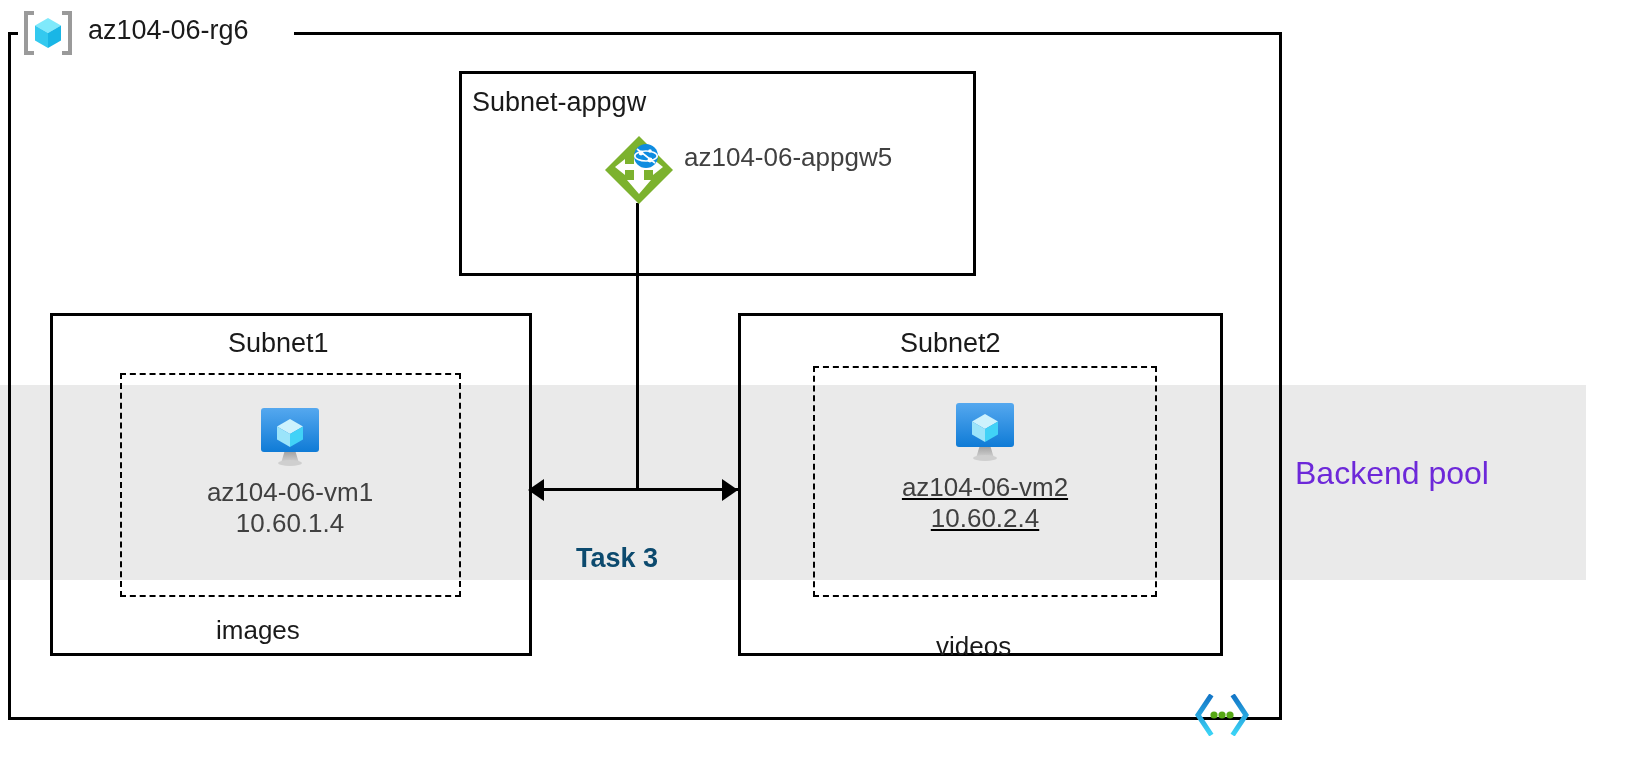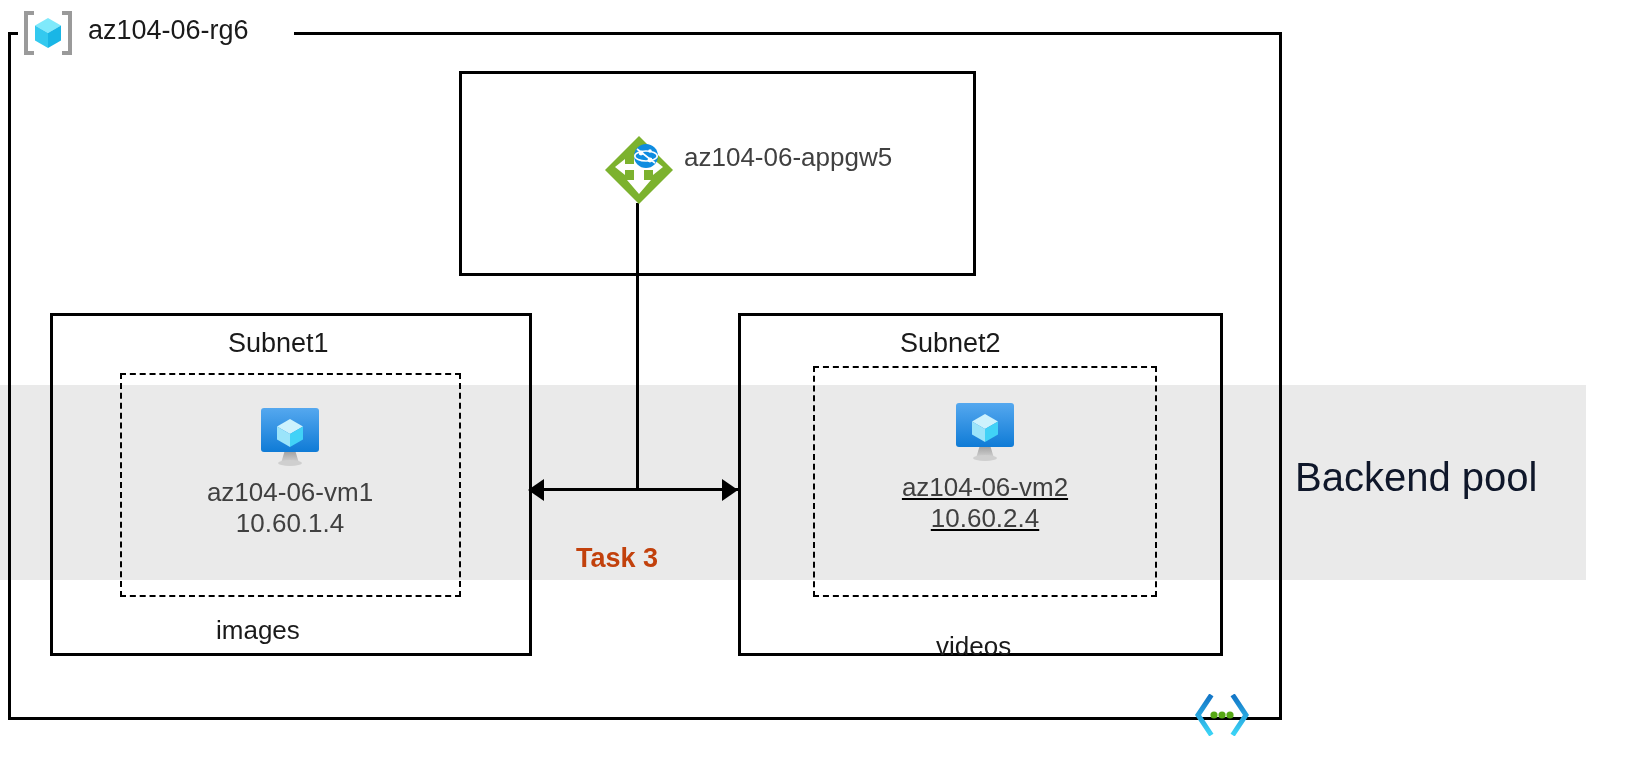--- a/index.html
+++ b/index.html
@@ -26,22 +26,22 @@
     left: 0px;
     top: 385px;
     width: 1586px;
     height: 195px;
     background: #eaeaea;
     z-index: 1;
   }
   #backend-label {
     left: 1295px;
     top: 455px;
-    font-size: 40px;
-    color: #0f172a;
+    font-size: 32px;
+    color: #6d28d9;
     white-space: nowrap;
     z-index: 6;
   }
 
   
   #rg-frame {
     left: 8px;
     top: 32px;
     width: 1274px;
     height: 688px;
@@ -163,21 +163,21 @@
     width: 0; height: 0;
     border-top: 11px solid transparent;
     border-bottom: 11px solid transparent;
     border-left: 16px solid #000000;
     z-index: 6;
   }
   #task3-label {
     left: 576px; top: 543px;
     font-size: 27px;
     font-weight: bold;
-    color: #c2410c;
+    color: #0c4a6e;
     white-space: nowrap;
     z-index: 7;
   }
 
   
   #code-icon { left: 1194px; top: 694px; width: 56px; height: 42px; z-index: 8; }
 </style>
 </head>
 <body>
 
@@ -194,20 +194,21 @@
       <path d="M12 3 L4 3 L4 43 L12 43" fill="none" stroke="#9a9a9a" stroke-width="4"></path>
       <path d="M40 3 L48 3 L48 43 L40 43" fill="none" stroke="#9a9a9a" stroke-width="4"></path>
       <polygon points="26,8 39,15.5 26,23 13,15.5" fill="#7fe9fb"></polygon>
       <polygon points="13,15.5 26,23 26,38 13,30.5" fill="#33c9ef"></polygon>
       <polygon points="39,15.5 26,23 26,38 39,30.5" fill="#19b6e6"></polygon>
     </svg>
   </div>
   <div id="rg-title" class="abs">az104-06-rg6</div>
 
   <div id="subnet-appgw-box" class="abs subnet-box"></div>
+  <div id="subnet-appgw-title" class="abs subnet-title">Subnet-appgw</div>
 
   <div id="appgw-icon" class="abs">
     <svg viewBox="0 0 72 72" width="72" height="72" xmlns="http://www.w3.org/2000/svg">
       <polygon points="36,2 70,36 36,70 2,36" fill="#7cb22e"></polygon>
 
       <path d="M22 30 L22 25 L12 33 L22 41 L22 36 L32 36 L32 30 Z" fill="#ffffff"></path>
 
       <path d="M50 30 L50 25 L60 33 L50 41 L50 36 L40 36 L40 30 Z" fill="#ffffff"></path>
 
       <path d="M31 22 L41 22 L41 46 L48 46 L36 60 L24 46 L31 46 Z" fill="#ffffff"></path>

